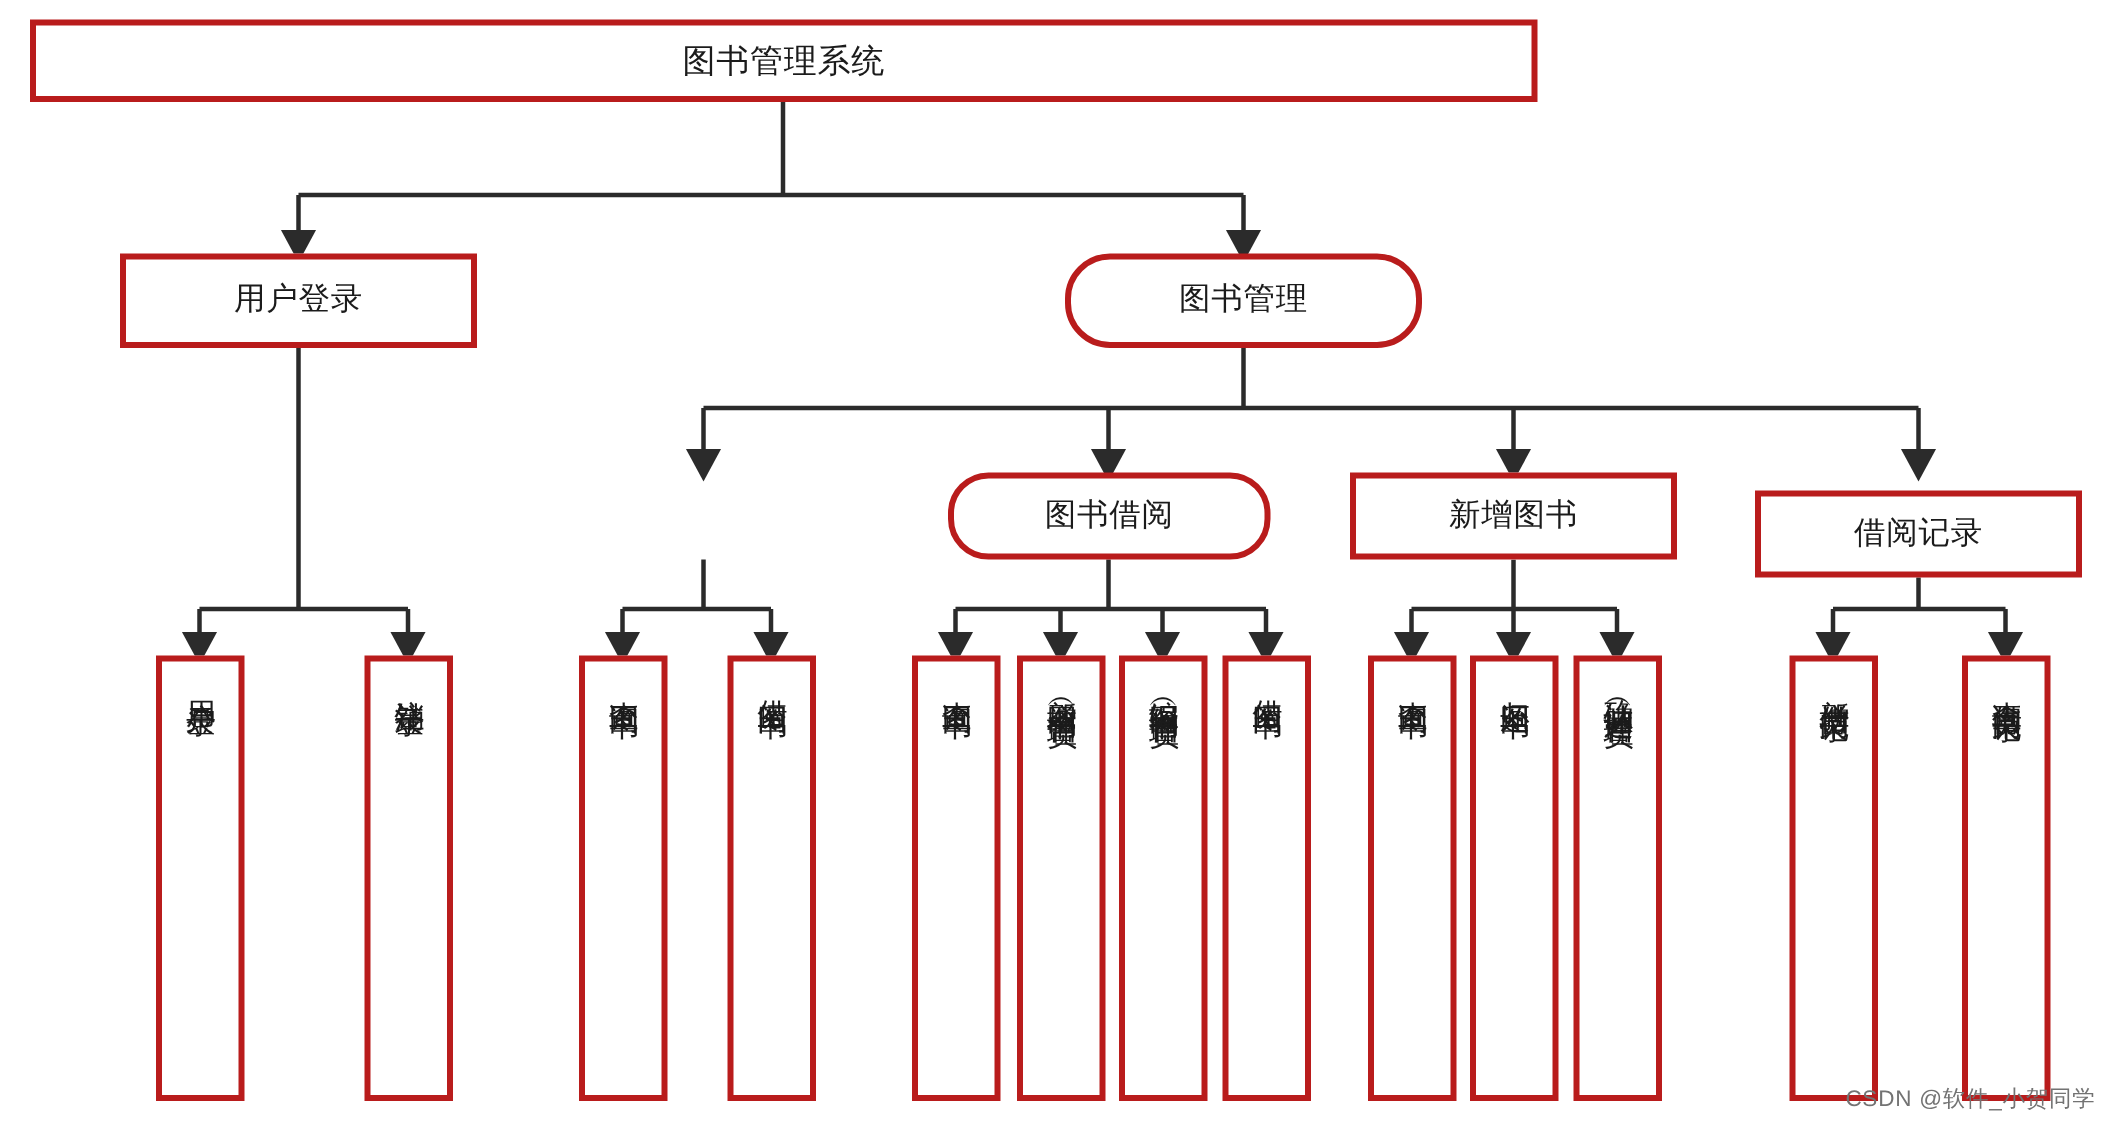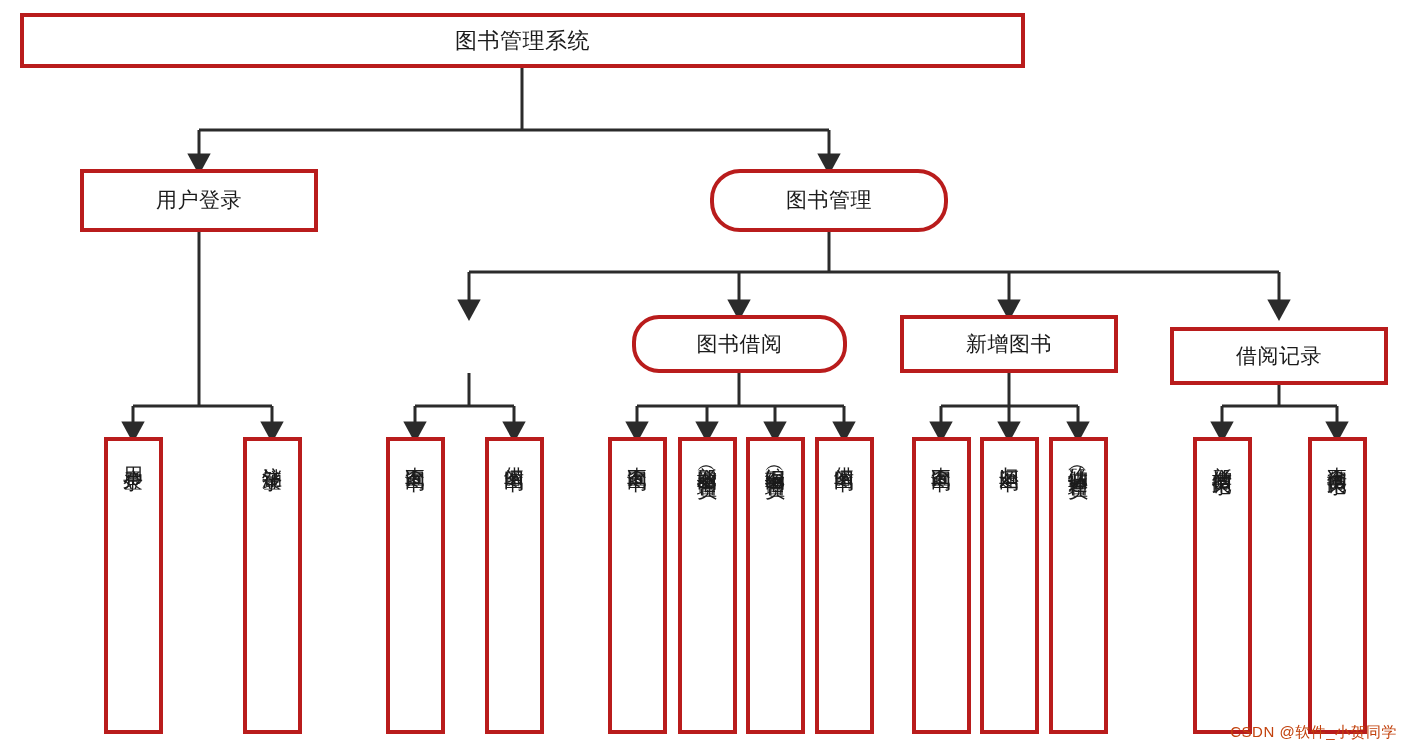--- a/index.html
+++ b/index.html
@@ -63,21 +63,21 @@
     font-size: 20px;
     letter-spacing: 2px;
     line-height: 1;
     white-space: nowrap;
   }
   #watermark {
     position: absolute;
     right: 8px;
     bottom: 5px;
     font-size: 15px;
-    color: #c2410c;
+    color: #737373;
     letter-spacing: 0.5px;
     z-index: 5;
     white-space: nowrap;
   }
 </style>
 </head>
 <body>
 
 <div id="diagram-root">
 

